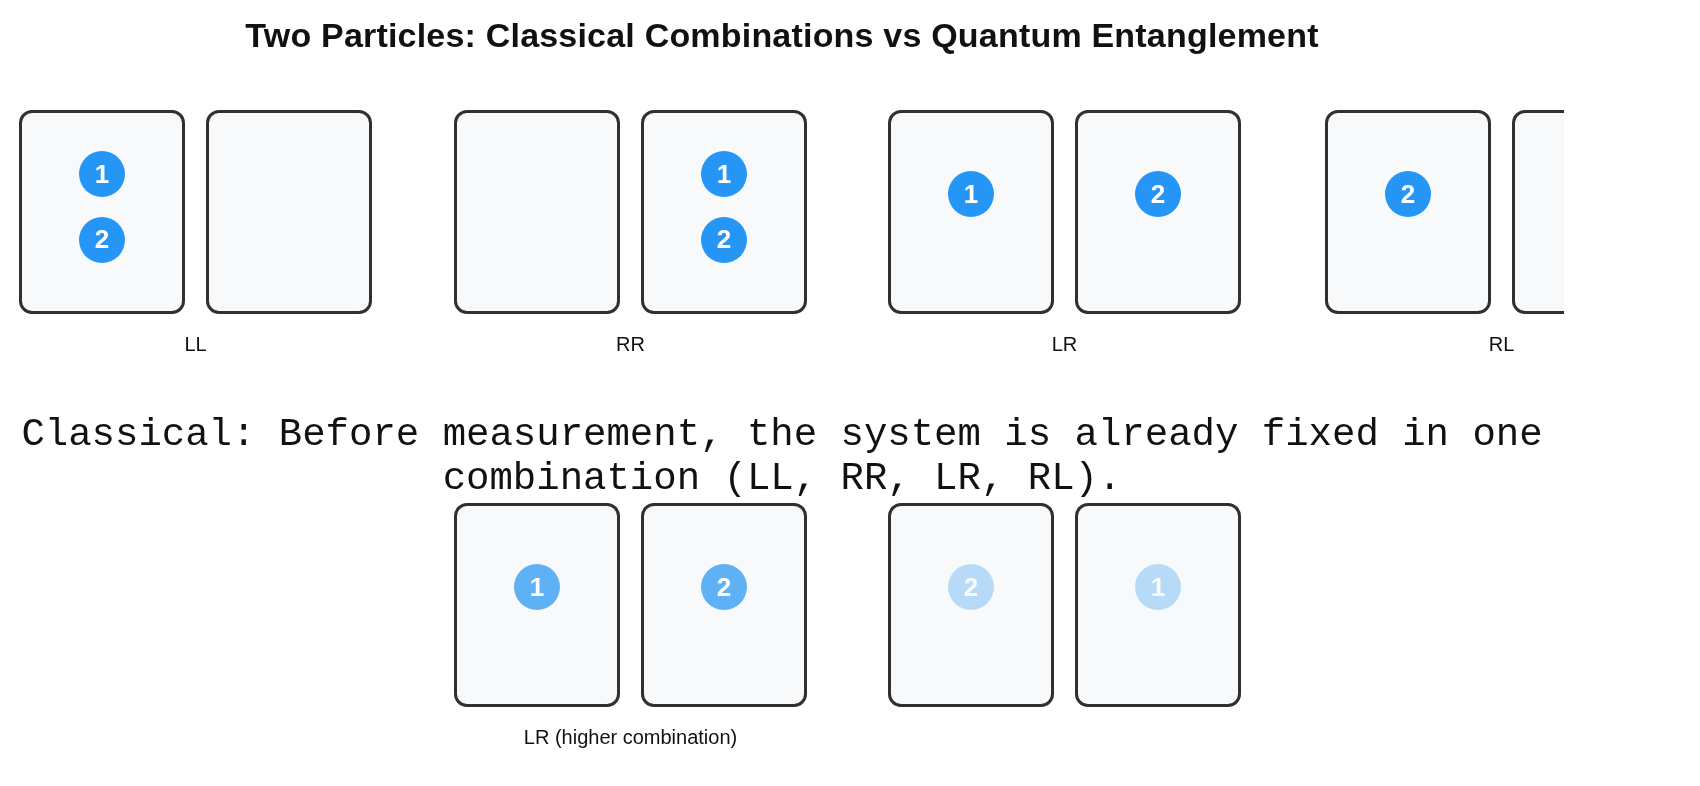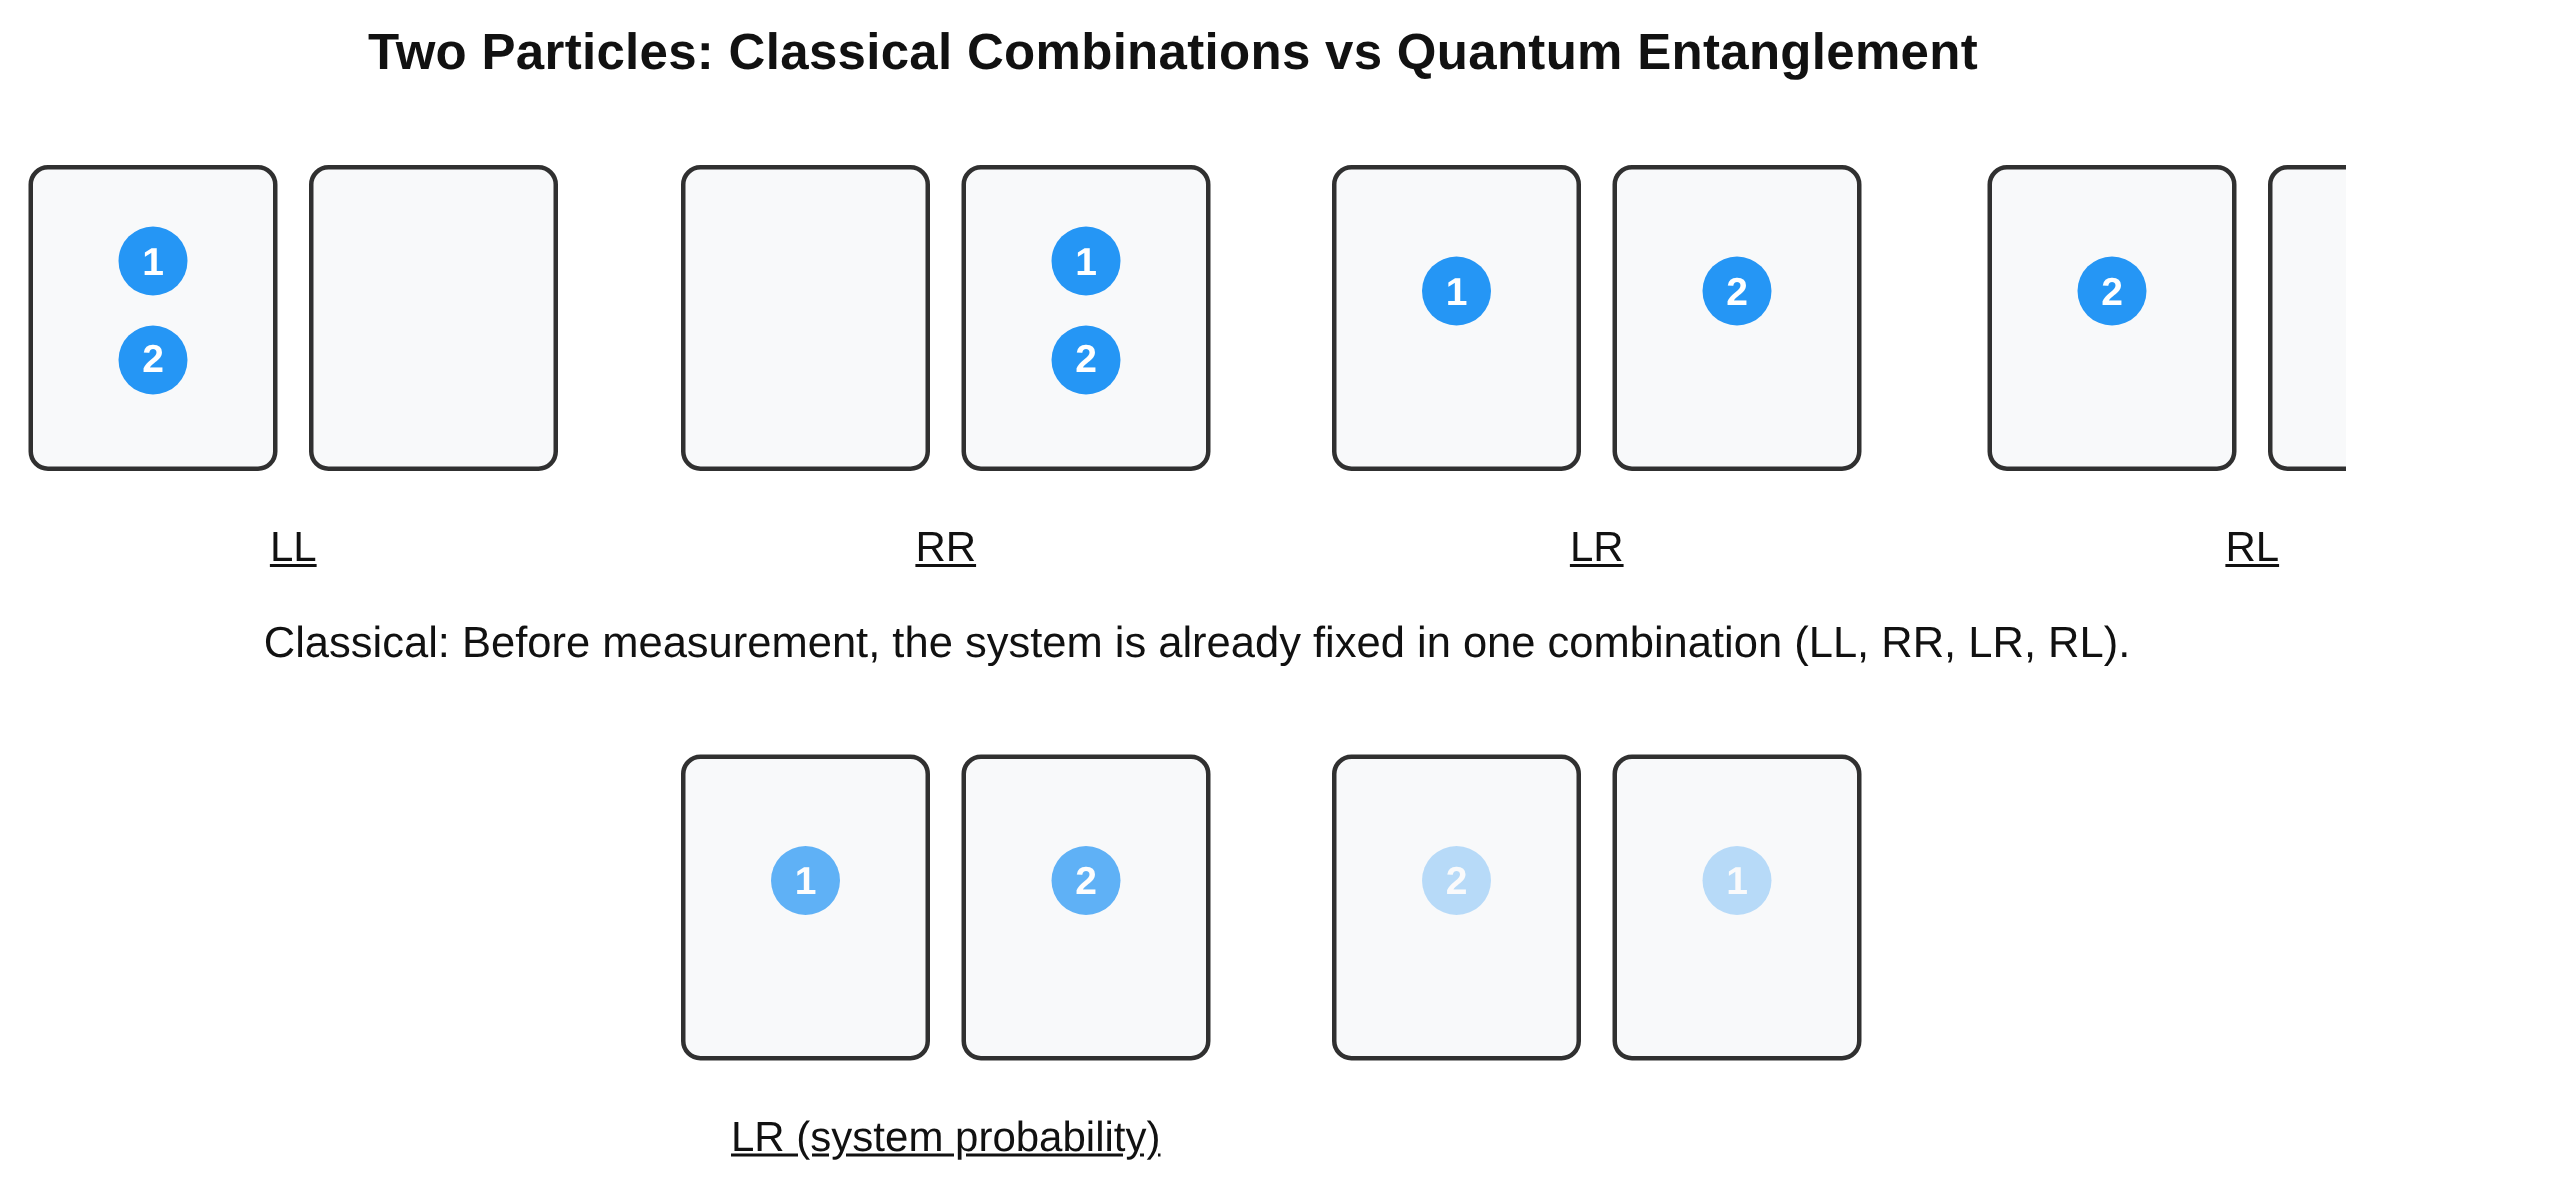--- a/index.html
+++ b/index.html
@@ -53,35 +53,35 @@
     align-items: center;
     justify-content: center;
     transform: translate(-50%, -50%);
   }
   .pos-top    { top: 31%; }
   .pos-bottom { top: 64%; }
   .pos-single { top: 41%; }
   .fade-hi .particle { opacity: 0.72; }
   .fade-lo .particle { opacity: 0.30; }
   .group-label {
-    margin-top: 34px;
-    font-size: 28px;
+    margin-top: 18px;
+    font-size: 20px;
     line-height: 1.2;
     color: #111111;
     white-space: nowrap;
-    text-decoration: underline;
   }
   .caption {
     position: absolute;
     top: 413px;
-    left: 16px;
+    left: 0;
     width: 100%;
     text-align: center;
-    font-size: 29px;
+    font-size: 39px;
     color: #111111;
+    font-family: Liberation Mono, monospace;
   }
   
   .g-ll { left: 19px;   top: 110px; }
   .g-rr { left: 454px;  top: 110px; }
   .g-lr { left: 888px;  top: 110px; }
   .g-rl { left: 1325px; top: 110px; }
   
   .q-lr { left: 454px;  top: 503px; }
   .q-rl { left: 888px;  top: 503px; }
 </style>
@@ -142,21 +142,21 @@
 
   <div class="group q-lr fade-hi">
     <div class="pair">
       <div class="box">
         <div class="particle pos-single">1</div>
       </div>
       <div class="box">
         <div class="particle pos-single">2</div>
       </div>
     </div>
-    <div class="group-label">LR (system probability)</div>
+    <div class="group-label">LR (higher combination)</div>
   </div>
 
   <div class="group q-rl fade-lo">
     <div class="pair">
       <div class="box">
         <div class="particle pos-single">2</div>
       </div>
       <div class="box">
         <div class="particle pos-single">1</div>
       </div>

